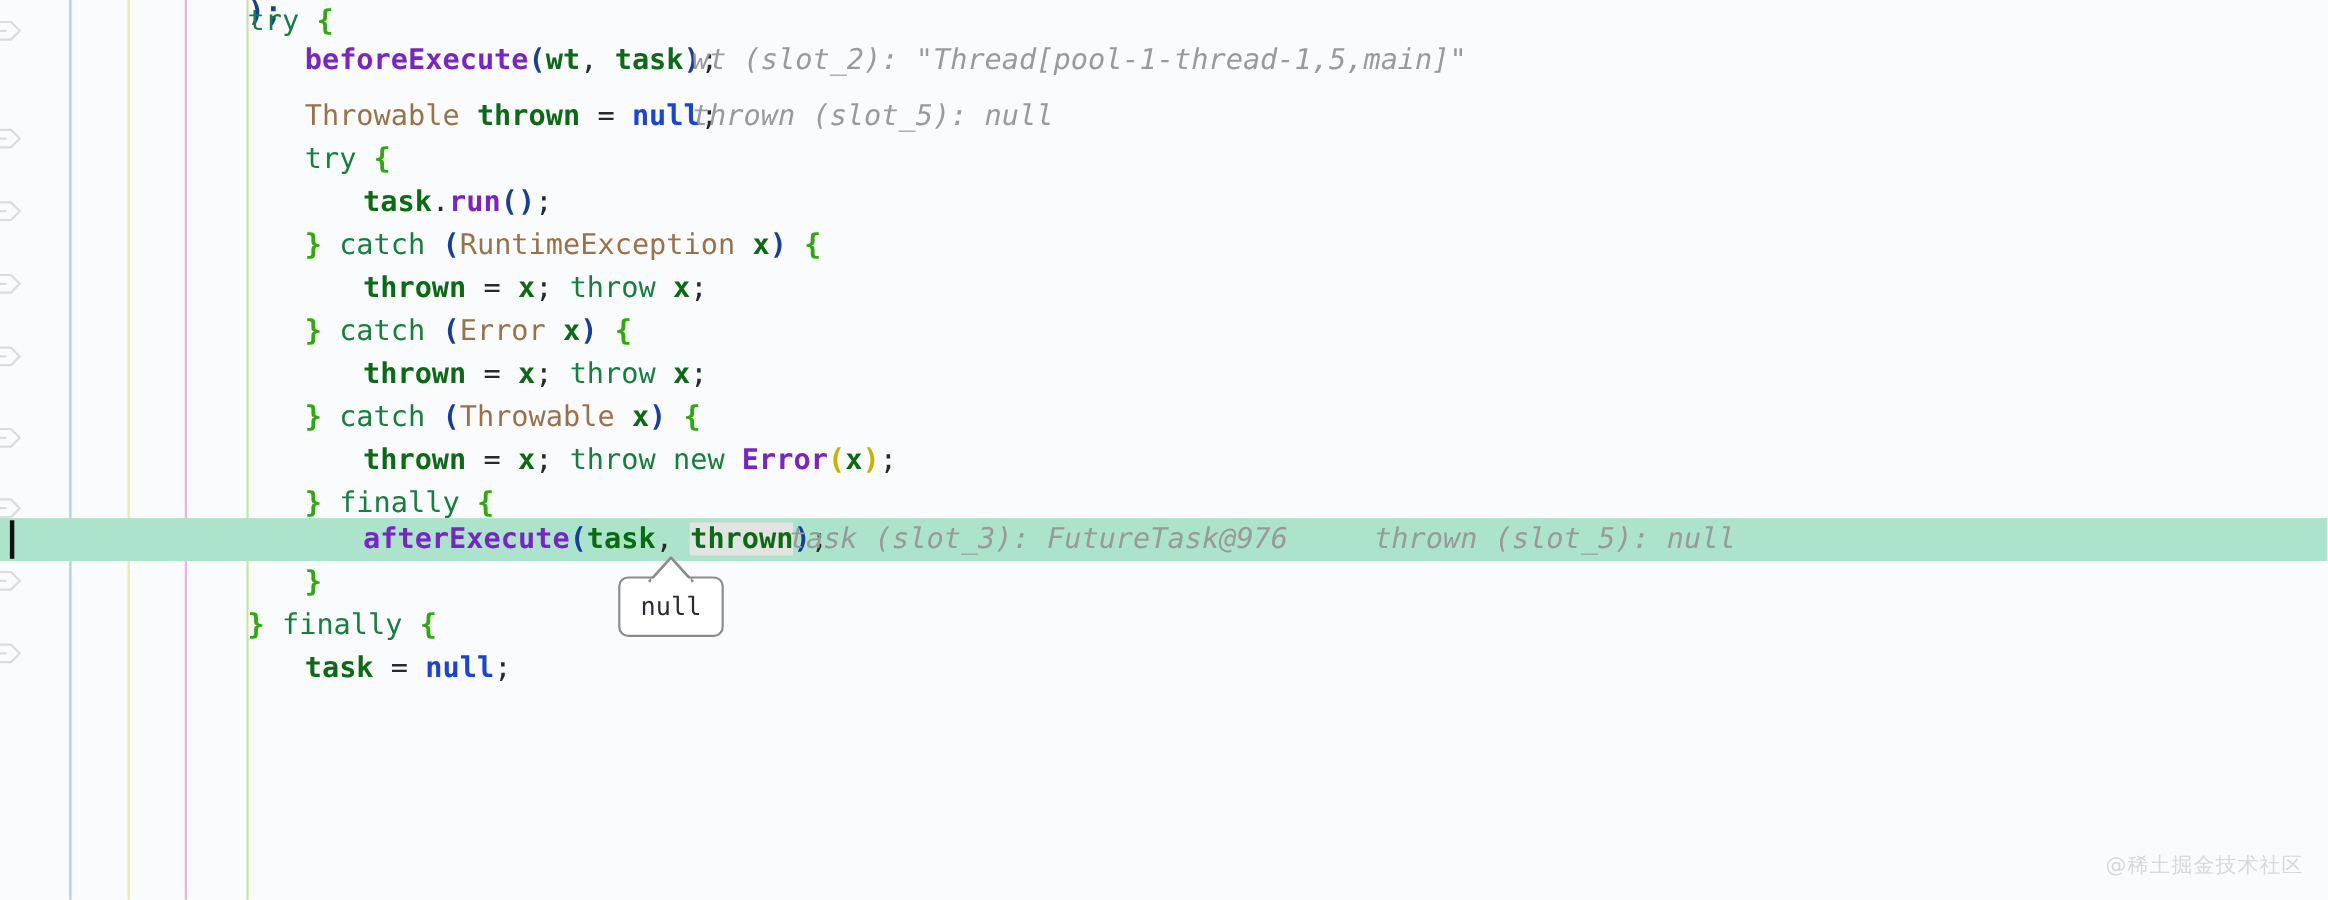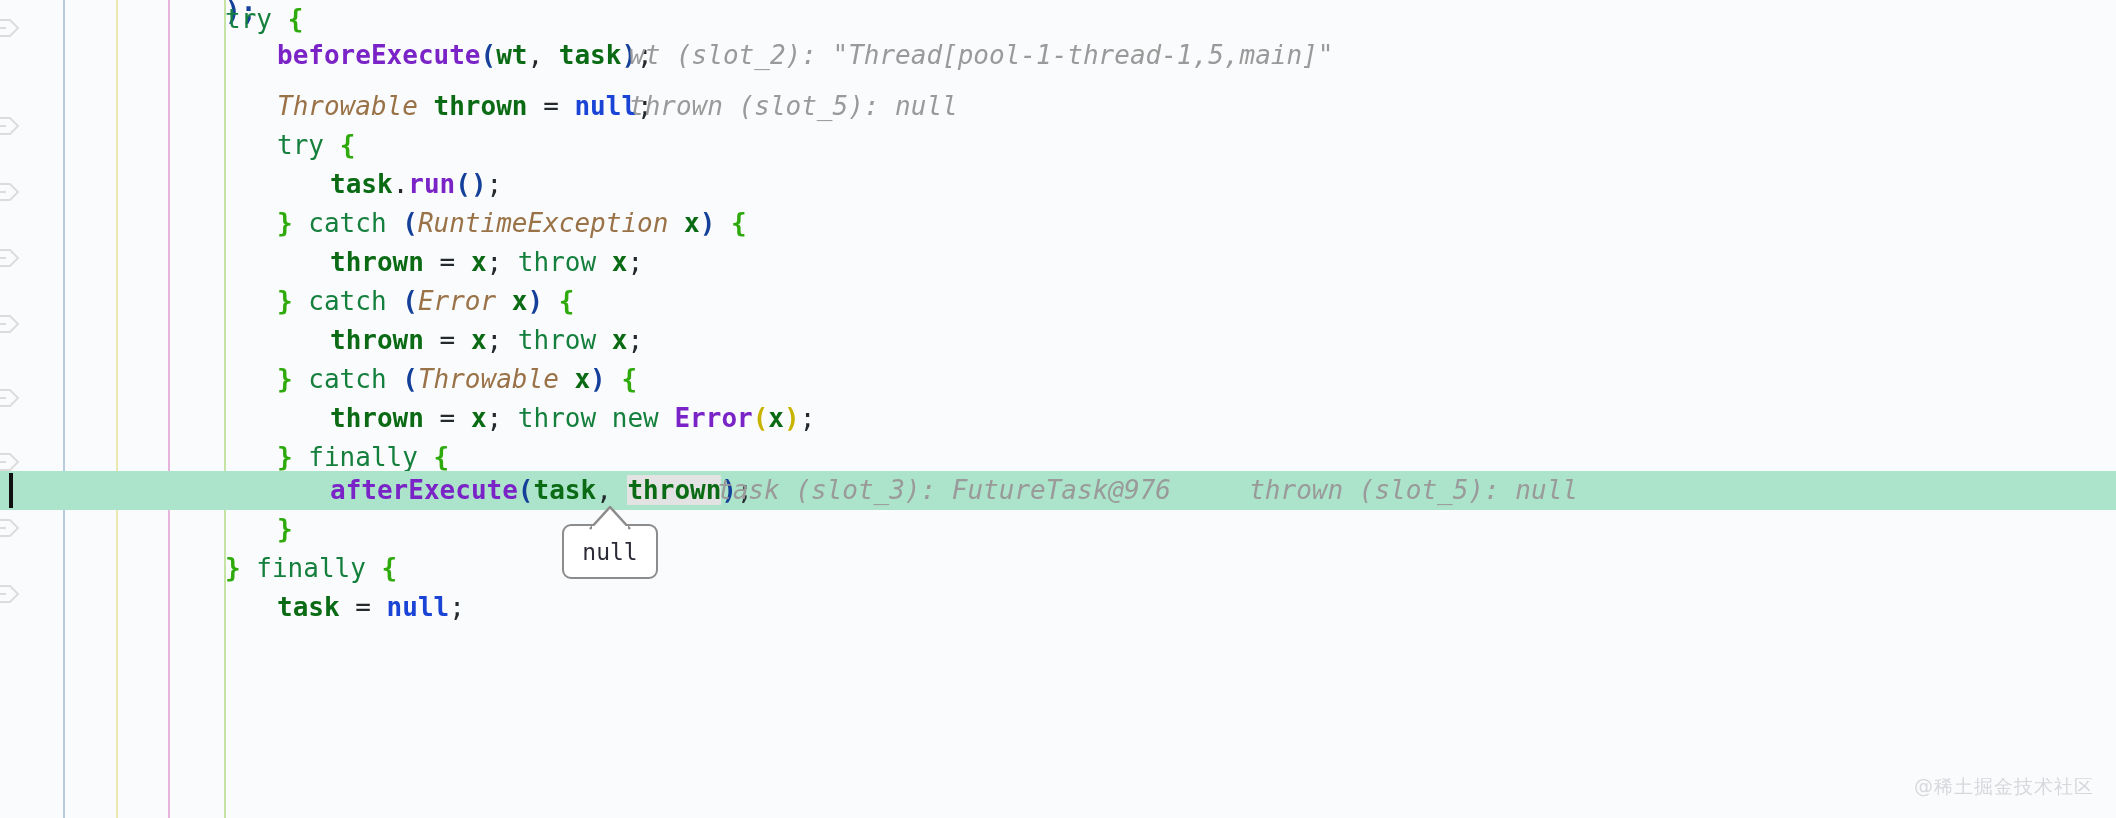--- a/index.html
+++ b/index.html
@@ -44,21 +44,21 @@
     background:#ace3cb;
   }
   .caret{
     position:absolute;left:9px;top:2px;width:4px;height:35px;background:#111;
   }
   
   .kw      {color:#15803d;margin-top:12px;}
   .brace   {color:#2faa0c;font-weight:bold;}
   .paren   {color:#14409a;font-weight:bold;}
   .paren-y {color:#c8b400;font-weight:bold;}
-  .type    {color:#9a7248;font-style:italic;}
+  .type    {color:#9a7248;}
   .mth     {color:#7a24c7;font-weight:bold;}
   .var     {color:#0b6b14;font-weight:bold;}
   .plain   {color:#24292e;}
   .punct   {color:#24292e;}
   .nullkw  {color:#1a44d6;font-weight:bold;}
   .hint{
     color:#9a9a9a;
     font-style:italic;
     font-weight:normal;
   }

